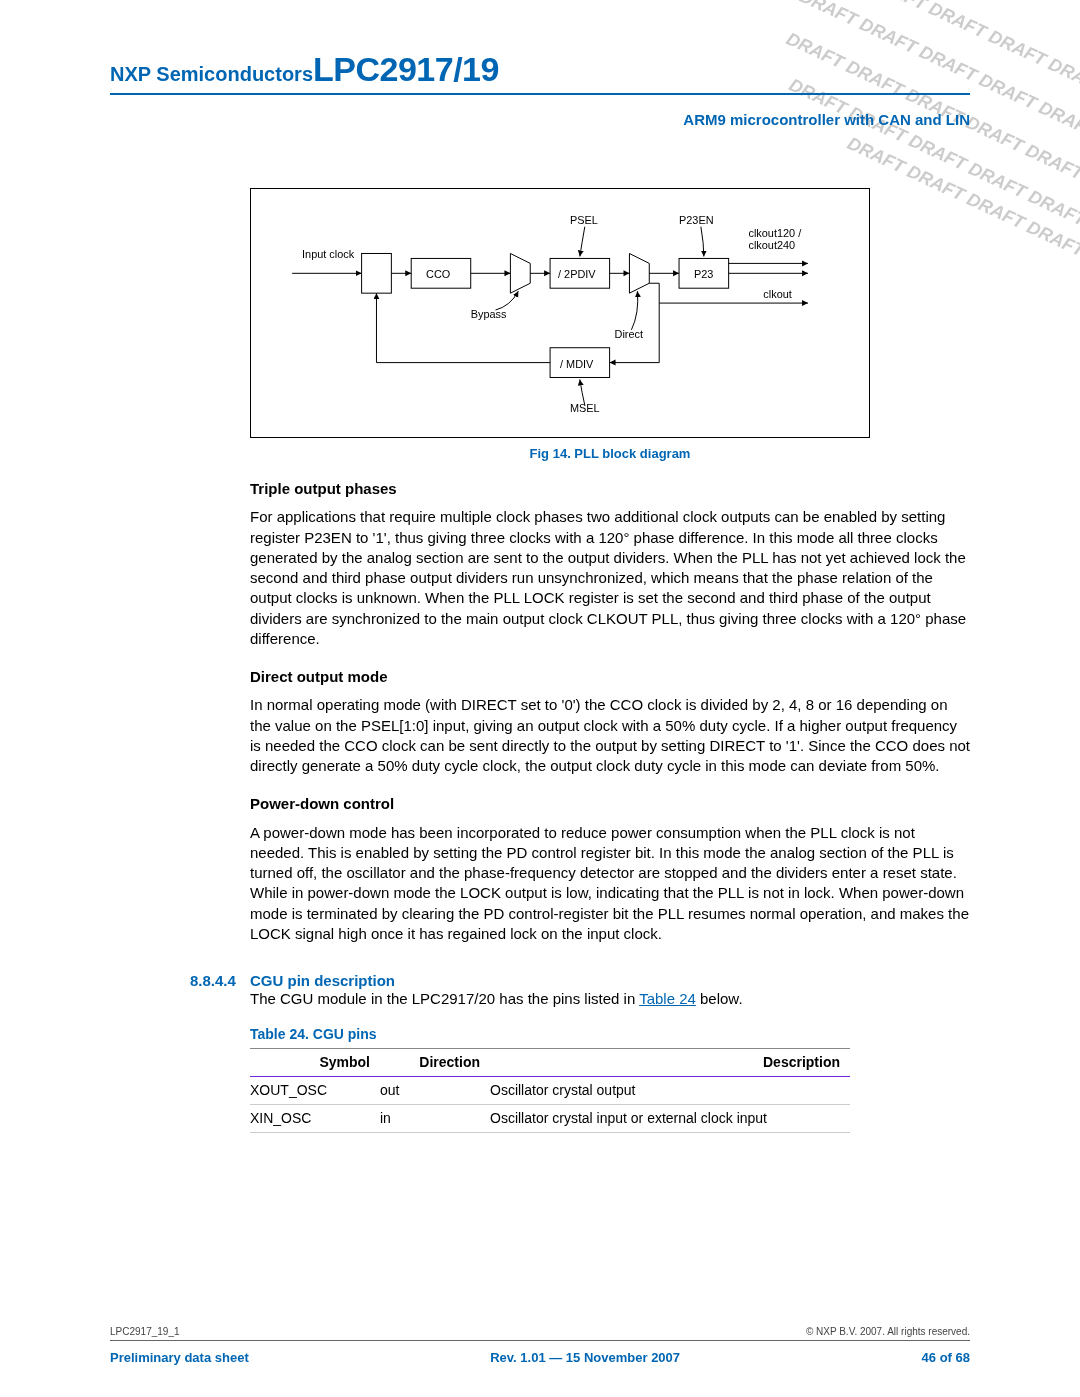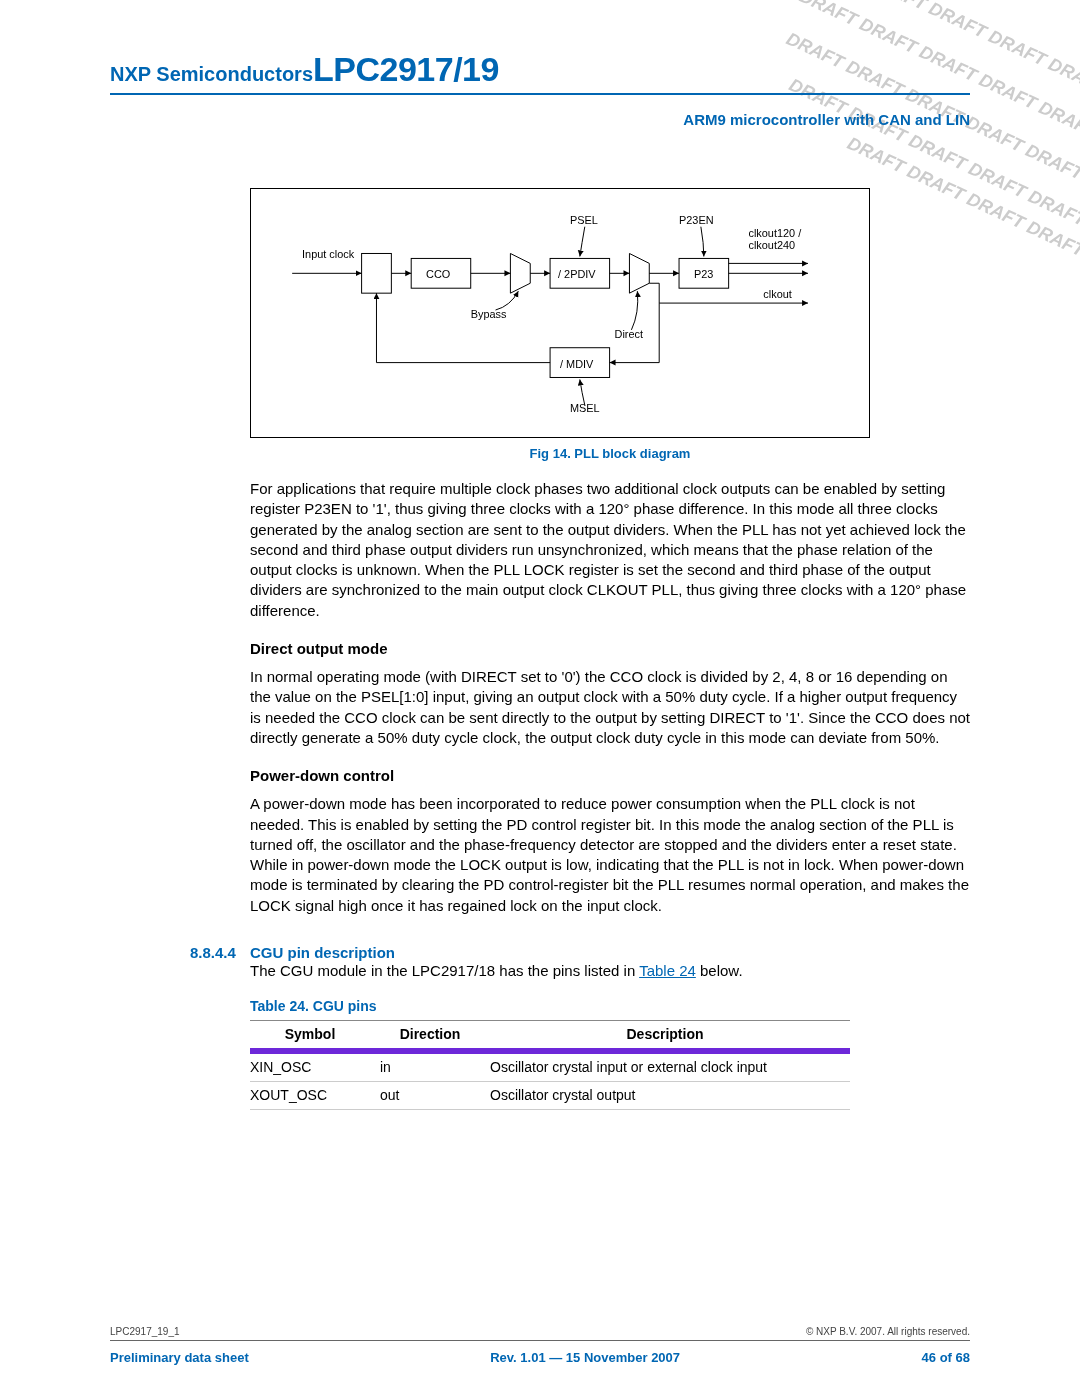--- a/index.html
+++ b/index.html
@@ -54,21 +54,21 @@
   .fig-caption { color: #0066b3; font-weight: bold; font-size: 13px; margin: 6px 0 18px 140px; text-align: center; }
   .content { margin-left: 140px; font-size: 15px; line-height: 1.35; }
   .h4 { font-weight: bold; font-size: 15px; margin: 18px 0 8px 0; }
   .para { margin-bottom: 10px; }
   .secnum-row { display: flex; margin-top: 28px; }
   .secnum { color: #0066b3; font-weight: bold; font-size: 15px; width: 60px; margin-left: 80px; }
   .sectitle { color: #0066b3; font-weight: bold; font-size: 15px; }
   .tablelink { color: #0066b3; text-decoration: underline; }
   .table-caption { color: #0066b3; font-weight: bold; font-size: 14px; margin: 16px 0 4px 0; }
   table.pins { border-collapse: collapse; width: 600px; font-size: 14px; }
-  table.pins th { text-align: center; font-weight: bold; padding: 4px 10px 4px 0; border-bottom: 6px solid #6d28d9; border-top: 1px solid #888;}
+  table.pins th { text-align: right; font-weight: bold; padding: 4px 10px 4px 0; border-bottom: 1px solid #6d28d9; border-top: 1px solid #888;}
   table.pins td { text-align: left; padding: 4px 10px 4px 0; border-bottom: 1px solid #ccc; }
   .footer-rule { border-top: 1px solid #666; margin: 0 110px; position: absolute; bottom: 56px; left:0; right:0; }
   .footer-small { position: absolute; bottom: 60px; left: 110px; right: 110px; display:flex; justify-content: space-between; font-size: 10px; color:#444;margin-top:24px; }
   .footer-main { position: absolute; bottom: 32px; left: 110px; right: 110px; display:flex; justify-content: space-between; font-size: 13px; font-weight: bold; color:#0066b3; }
   svg text { font-family: Arial, Helvetica, sans-serif; }
 </style>
 </head>
 <body>
 
 <div class="watermark">
@@ -148,58 +148,59 @@
       <line x1="300" y1="175" x2="125" y2="175" stroke="#000"></line>
       <line x1="125" y1="175" x2="125" y2="105" stroke="#000" marker-end="url(#arrow)"></line>
 
       <text x="320" y="225" font-size="11">MSEL</text>
       <path d="M335,218 Q332,205 330,192" fill="none" stroke="#000" marker-end="url(#arrow)"></path>
     </svg>
   </div>
   <div class="fig-caption">Fig 14. PLL block diagram</div>
 
   <div class="content">
+    <div class="h4">Triple output phases</div>
     <p class="para">For applications that require multiple clock phases two additional clock outputs can be enabled by setting register P23EN to '1', thus giving three clocks with a 120° phase difference. In this mode all three clocks generated by the analog section are sent to the output dividers. When the PLL has not yet achieved lock the second and third phase output dividers run unsynchronized, which means that the phase relation of the output clocks is unknown. When the PLL LOCK register is set the second and third phase of the output dividers are synchronized to the main output clock CLKOUT PLL, thus giving three clocks with a 120° phase difference.</p>
 
     <div class="h4">Direct output mode</div>
     <p class="para">In normal operating mode (with DIRECT set to '0') the CCO clock is divided by 2, 4, 8 or 16 depending on the value on the PSEL[1:0] input, giving an output clock with a 50% duty cycle. If a higher output frequency is needed the CCO clock can be sent directly to the output by setting DIRECT to '1'. Since the CCO does not directly generate a 50% duty cycle clock, the output clock duty cycle in this mode can deviate from 50%.</p>
 
     <div class="h4">Power-down control</div>
     <p class="para">A power-down mode has been incorporated to reduce power consumption when the PLL clock is not needed. This is enabled by setting the PD control register bit. In this mode the analog section of the PLL is turned off, the oscillator and the phase-frequency detector are stopped and the dividers enter a reset state. While in power-down mode the LOCK output is low, indicating that the PLL is not in lock. When power-down mode is terminated by clearing the PD control-register bit the PLL resumes normal operation, and makes the LOCK signal high once it has regained lock on the input clock.</p>
   </div>
 
   <div class="secnum-row">
     <span class="secnum">8.8.4.4</span>
     <span class="sectitle">CGU pin description</span>
   </div>
 
   <div class="content">
     <p class="para">
-      <span>The CGU module in the LPC2917/18 has the pins listed in </span><a href="#" class="tablelink">Table 24</a><span> below.</span>
+      <span>The CGU module in the LPC2917/20 has the pins listed in </span><a href="#" class="tablelink">Table 24</a><span> below.</span>
     </p>
 
     <div class="table-caption">Table 24.   CGU pins</div>
     <table class="pins">
       <thead>
         <tr>
           <th style="width:130px">Symbol</th>
           <th style="width:110px">Direction</th>
           <th>Description</th>
         </tr>
       </thead>
       <tbody>
         <tr>
+          <td>XOUT_OSC</td>
+          <td>out</td>
+          <td>Oscillator crystal output</td>
+        </tr>
+        <tr>
           <td>XIN_OSC</td>
           <td>in</td>
           <td>Oscillator crystal input or external clock input</td>
-        </tr>
-        <tr>
-          <td>XOUT_OSC</td>
-          <td>out</td>
-          <td>Oscillator crystal output</td>
         </tr>
       </tbody>
     </table>
   </div>
 </div>
 
 <div class="footer-small">
   <span>LPC2917_19_1</span>
   <span>© NXP B.V. 2007. All rights reserved.</span>
 </div>

